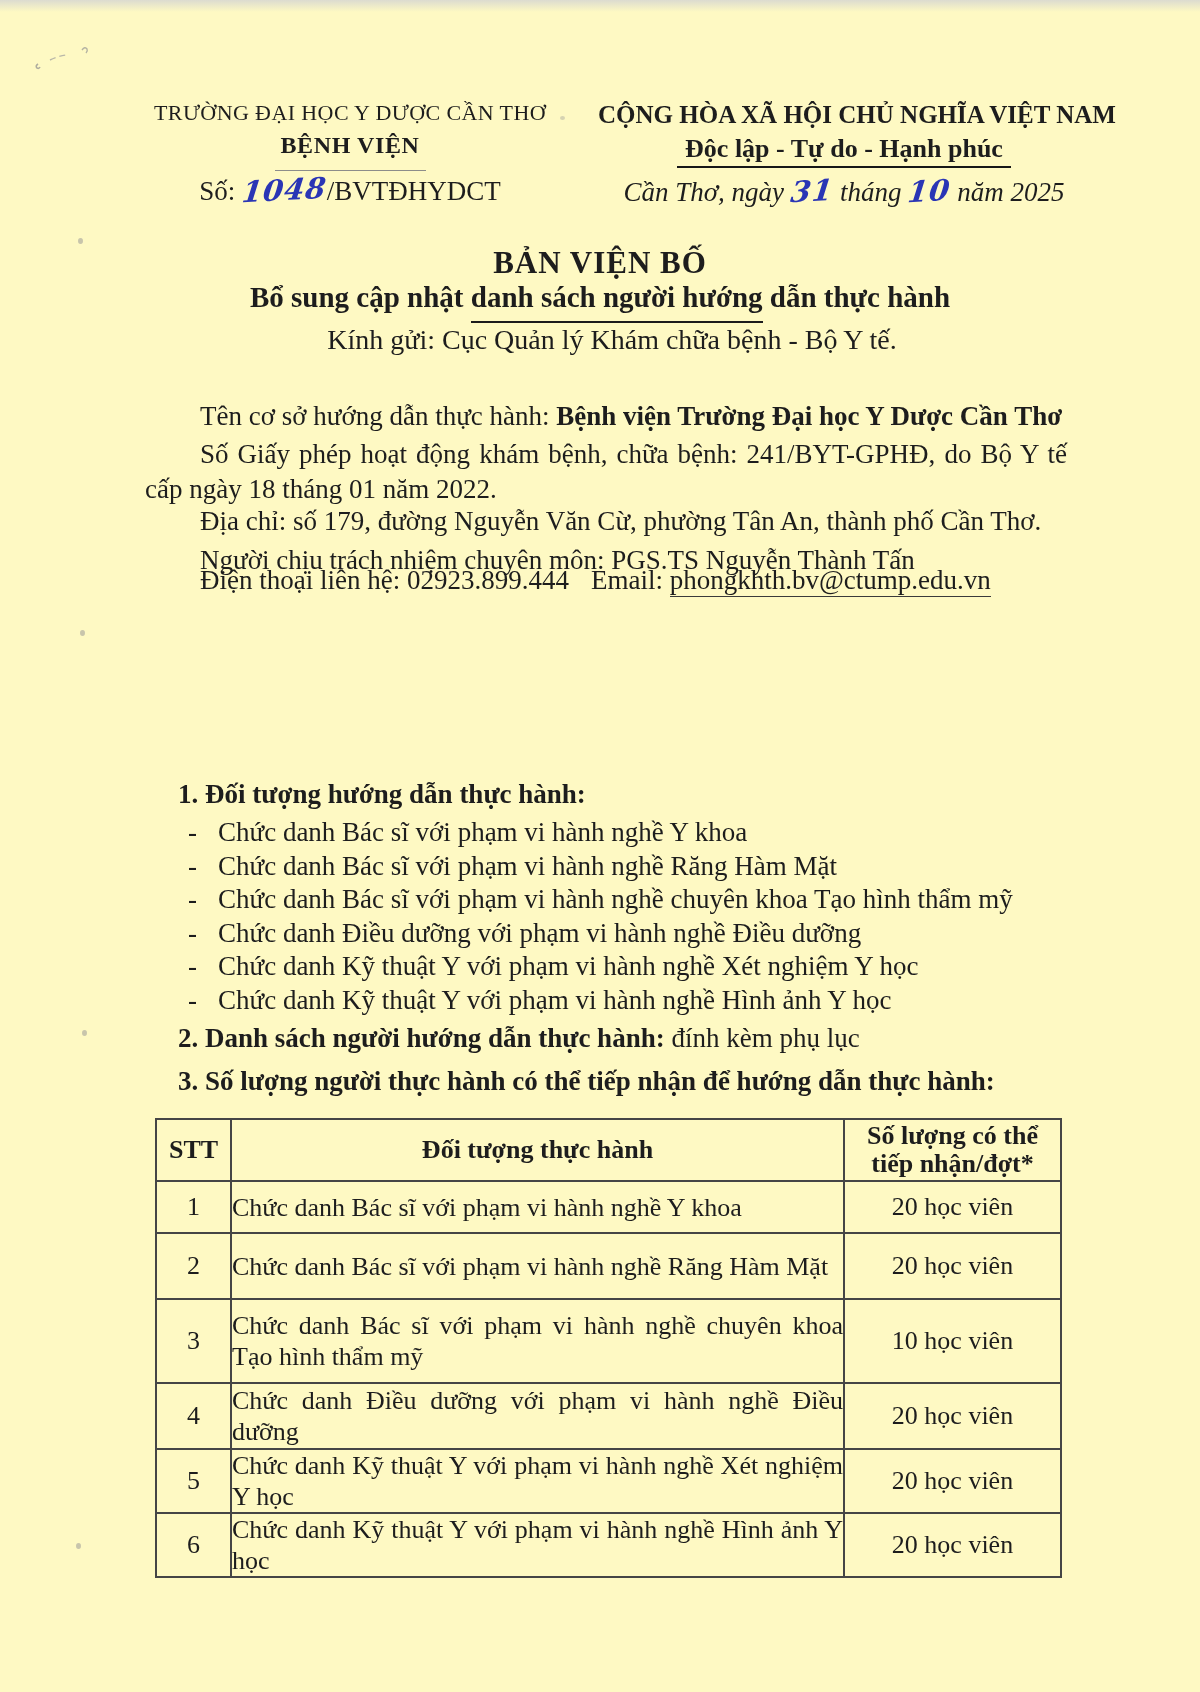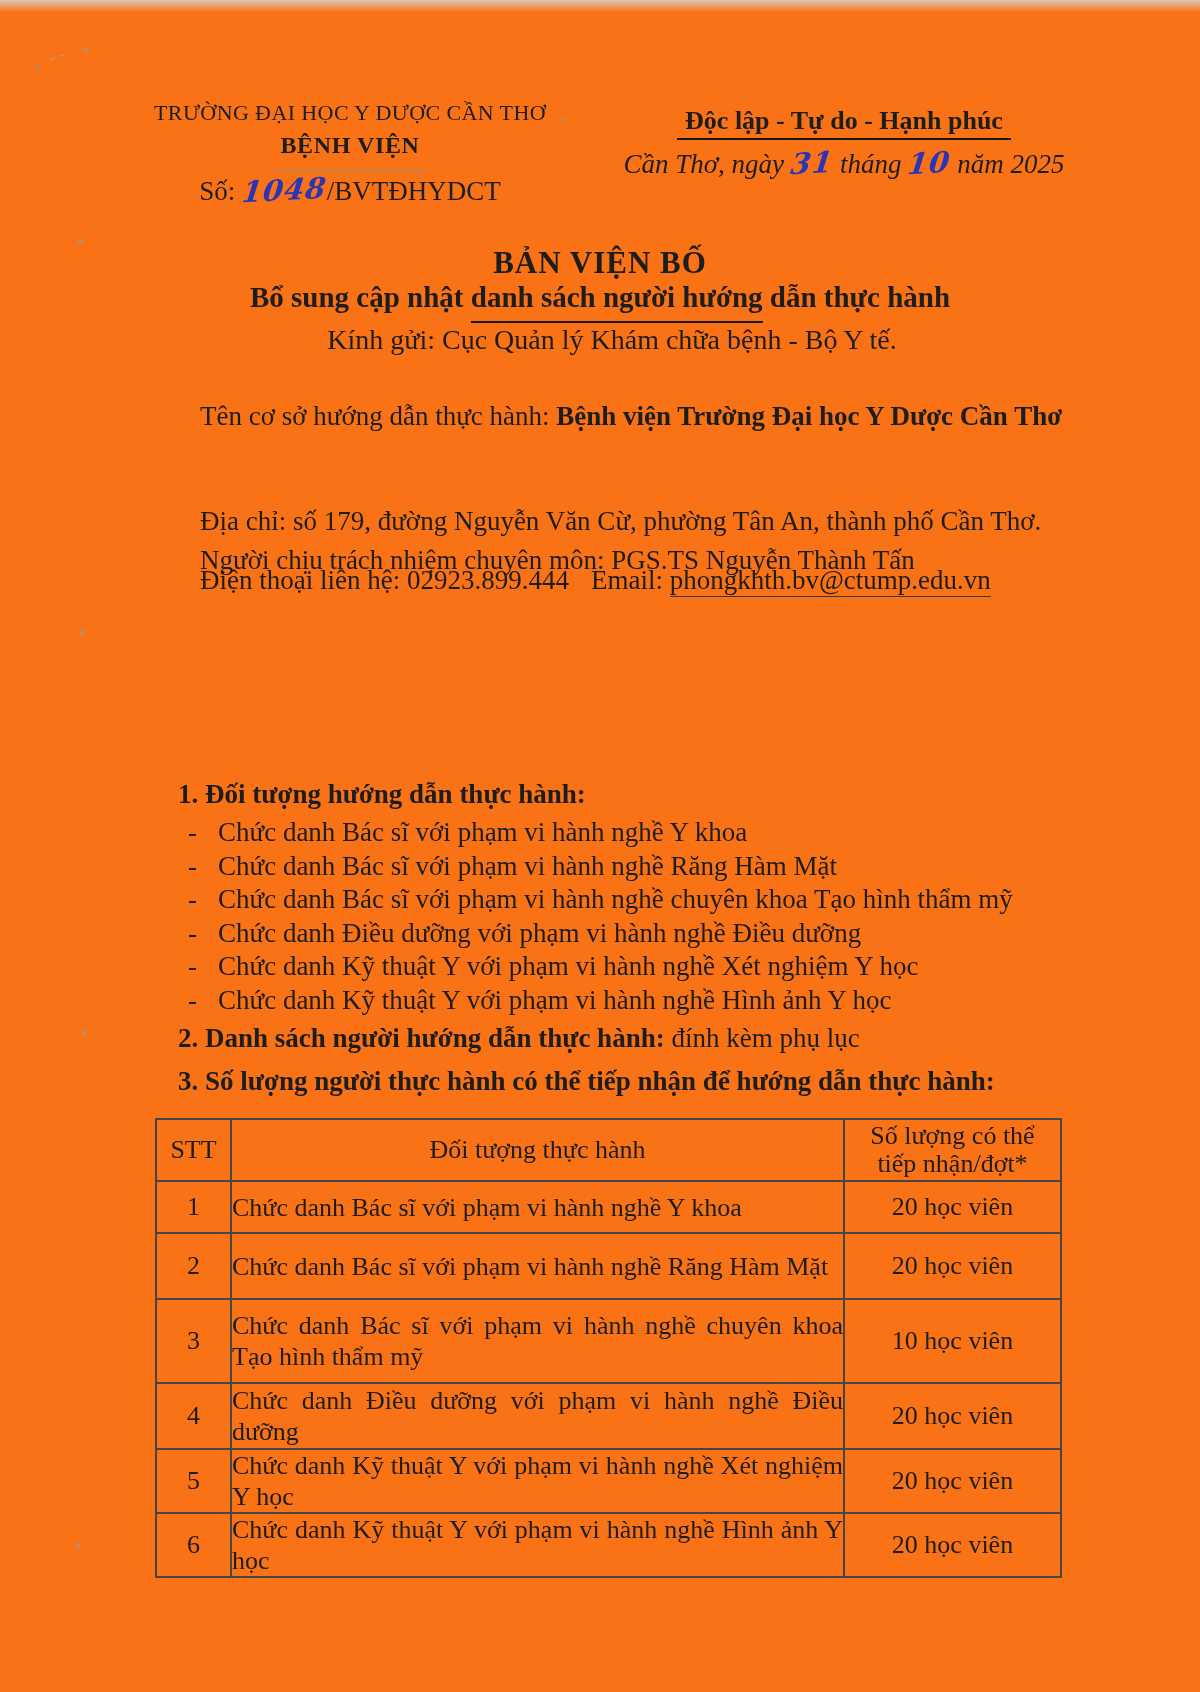--- a/index.html
+++ b/index.html
@@ -1,18 +1,18 @@
 <!DOCTYPE html>
 <html lang="vi"><head>
 <meta charset="utf-8">
 <style>
   html,body { margin:0; padding:0; background:#e8e8e6; }
   .page {
     position:relative; width:1200px; height:1692px; margin:0 auto;
-    background:#f97316; overflow:hidden;
+    background:#fef9c3; overflow:hidden;
     font-family:"Liberation Serif", serif; color:#1d1d1d;
   }
   .scan-top-edge{ position:absolute; top:0; left:0; width:100%; height:12px;
     background:linear-gradient(#d6d6d2, rgba(255,255,255,0)); opacity:.85; }
   .pencil-mark{ position:absolute; left:30px; top:44px; opacity:.75; }
   .speck{ position:absolute; width:5px; height:6px; border-radius:50%;
     background:#9b9b98; opacity:.55; }
   .sp1{left:78px; top:238px;} .sp2{left:80px; top:630px;}
   .sp3{left:82px; top:1030px;} .sp4{left:76px; top:1543px;} .sp5{left:560px; top:116px; height:4px; opacity:.4;}
 
@@ -59,21 +59,21 @@
   .bullet-item .dash{ width:30px; flex:0 0 30px; }
   .s2{ position:absolute; left:178px; top:1023px; width:890px; font-size:27px; }
   .s3h{top:1066px;}
 
   
   table.announce{ position:absolute; left:155px; top:1118px; width:905px;
     border-collapse:collapse; table-layout:fixed; }
   table.announce col.c1{ width:75px; } table.announce col.c2{ width:613px; }
   table.announce col.c3{ width:217px; }
   table.announce th, table.announce td{ border:2px solid #454545; padding:0; vertical-align:middle; }
-  table.announce th{ font-size:26px; font-weight:normal; text-align:center; line-height:28px; padding:2px 6px; }
+  table.announce th{ font-size:26px; font-weight:bold; text-align:center; line-height:28px; padding:2px 6px; }
   td.num, td.qty{ text-align:center; font-size:26px; }
   td.subject{ font-size:26px; line-height:31px; padding:3px 13px; text-align:justify;
     -moz-text-align-last:left; text-align-last:left; }
   tr.hrow{ height:56px; } tr.r1{ height:52px; } tr.r2{ height:66px; } tr.r3{ height:84px; }
   tr.r4{ height:66px; } tr.r5{ height:59px; } tr.r6{ height:62px; }
 </style>
 </head>
 <body>
 
 <div class="page">
@@ -94,37 +94,39 @@
     <div class="org">TRƯỜNG ĐẠI HỌC Y DƯỢC CẦN THƠ</div>
     <div class="unit">
       <span>BỆNH VIỆN</span>
     </div>
     <div class="doc-no">
       <span>Số: </span><span class="hand">1048</span><span>/BVTĐHYDCT</span>
     </div>
   </div>
 
   <div class="hdr-right">
+    <div class="national">CỘNG HÒA XÃ HỘI CHỦ NGHĨA VIỆT NAM</div>
     <div class="motto">
       <span>Độc lập - Tự do - Hạnh phúc</span>
     </div>
     <div class="pdate">
       <span>Cần Thơ, ngày </span><span class="hand">31</span><span> tháng </span><span class="hand">10</span><span> năm 2025</span>
     </div>
   </div>
 
   <div class="doc-title">BẢN VIỆN BỐ</div>
   <div class="doc-subtitle">
     <span>Bổ sung cập nhật </span><span class="u">danh sách người hướng</span><span> dẫn thực hành</span>
   </div>
   <div class="salutation">Kính gửi: Cục Quản lý Khám chữa bệnh - Bộ Y tế.</div>
 
   <div class="para p1">
     <span>Tên cơ sở hướng dẫn thực hành: </span><span class="bold">Bệnh viện Trường Đại học Y Dược Cần Thơ</span>
   </div>
+  <div class="para p2">Số Giấy phép hoạt động khám bệnh, chữa bệnh: 241/BYT-GPHĐ, do Bộ Y tế cấp ngày 18 tháng 01 năm 2022.</div>
   <div class="para p3">Địa chỉ: số 179, đường Nguyễn Văn Cừ, phường Tân An, thành phố Cần Thơ.</div>
   <div class="para p4">Người chịu trách nhiệm chuyên môn: PGS.TS Nguyễn Thành Tấn</div>
   <div class="para p5">
     <span>Điện thoại liên hệ: 02923.899.444</span><span class="email-label">Email: </span><span class="email">phongkhth.bv@ctump.edu.vn</span>
   </div>
 
   <div class="sec-head s1h">1. Đối tượng hướng dẫn thực hành:</div>
   <div class="bullets">
     <div class="bullet-item">
       <span class="dash">-</span>

